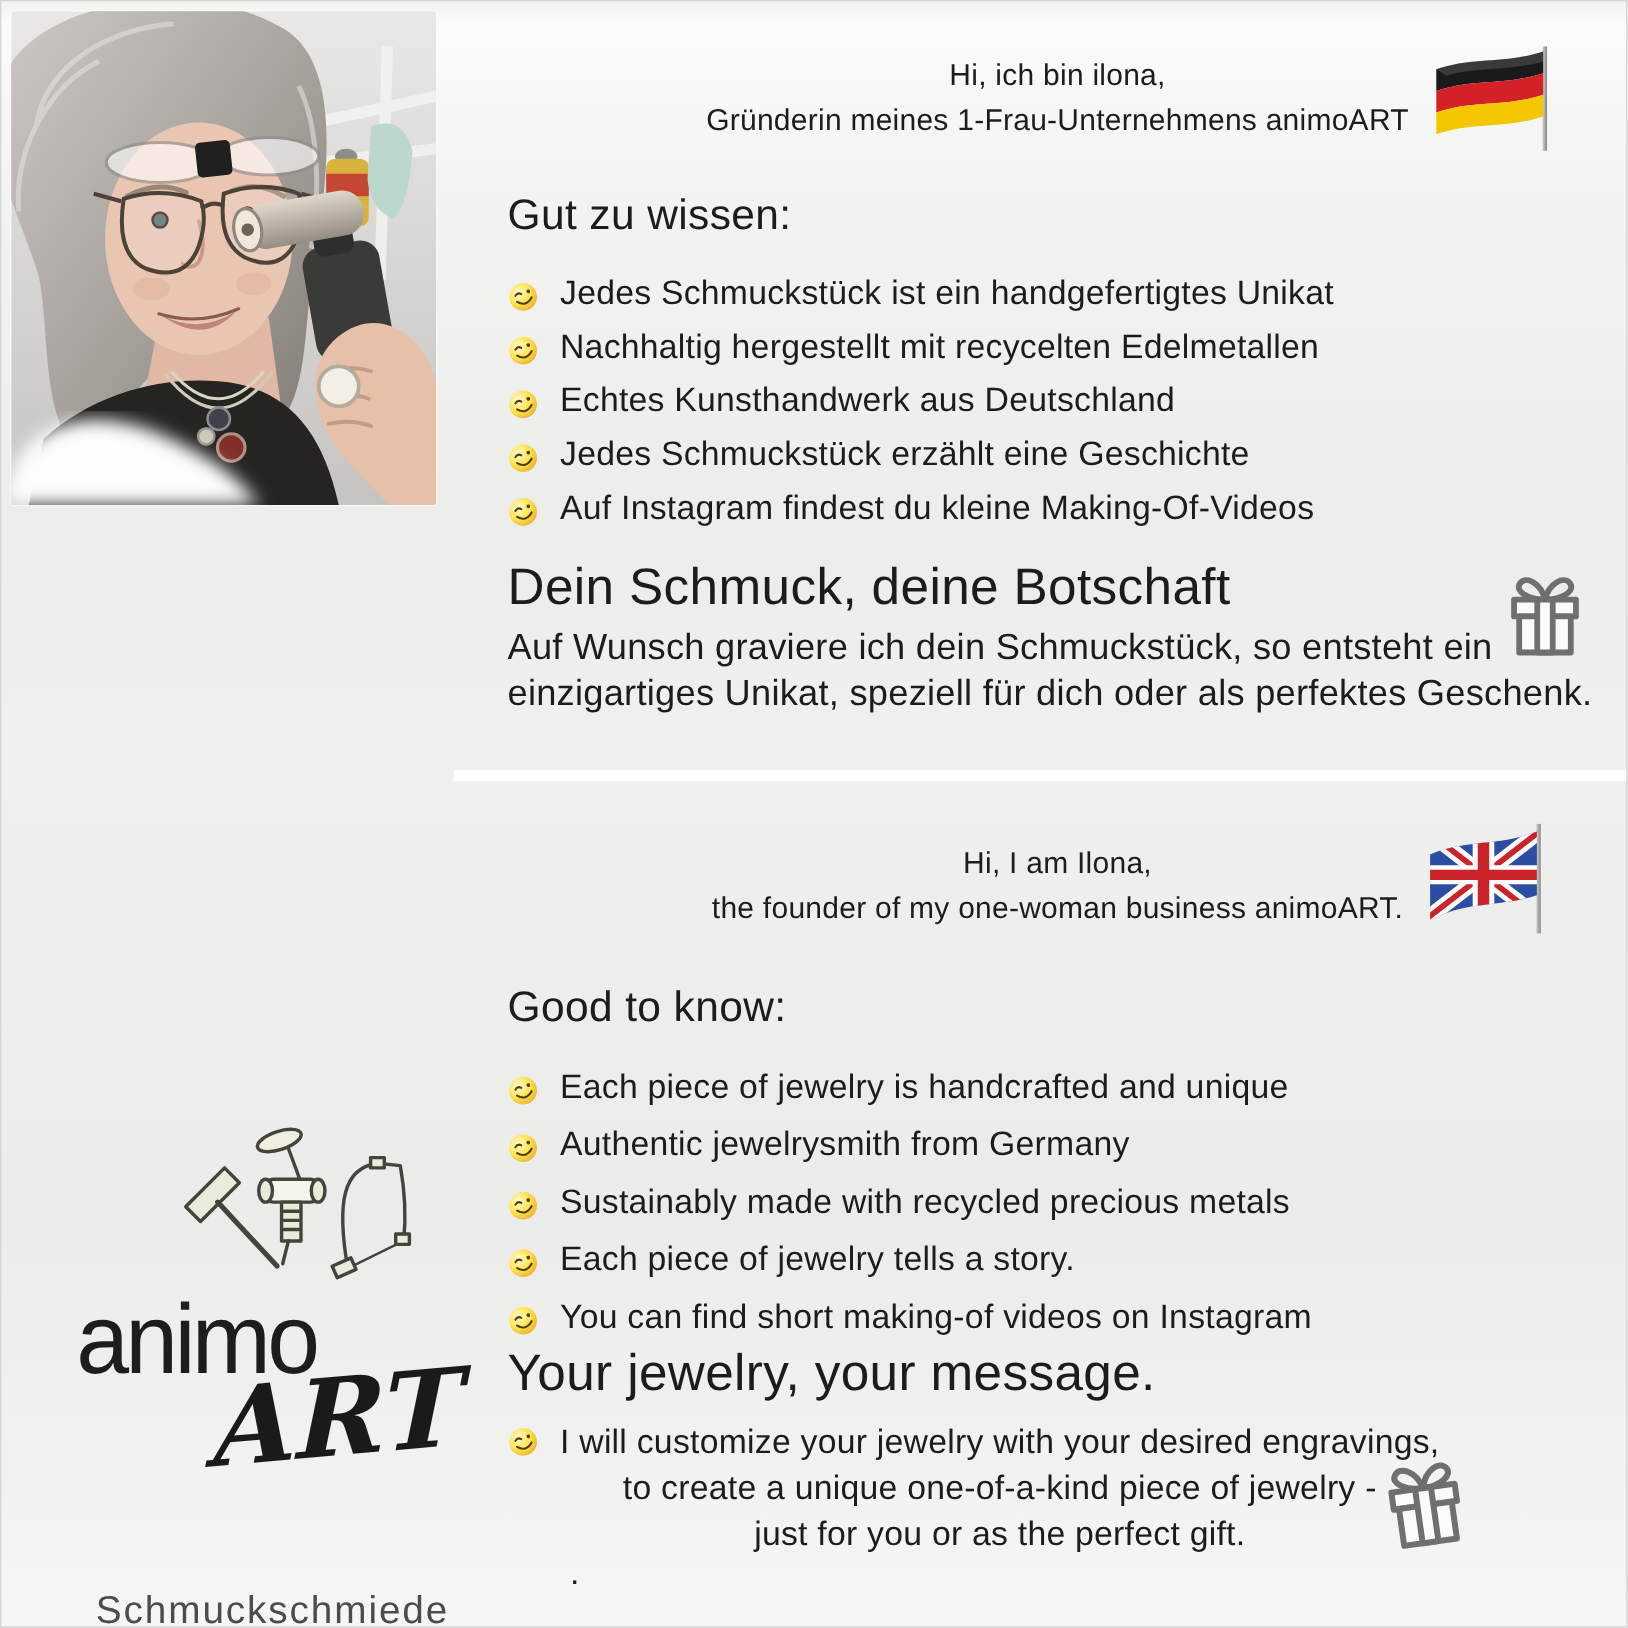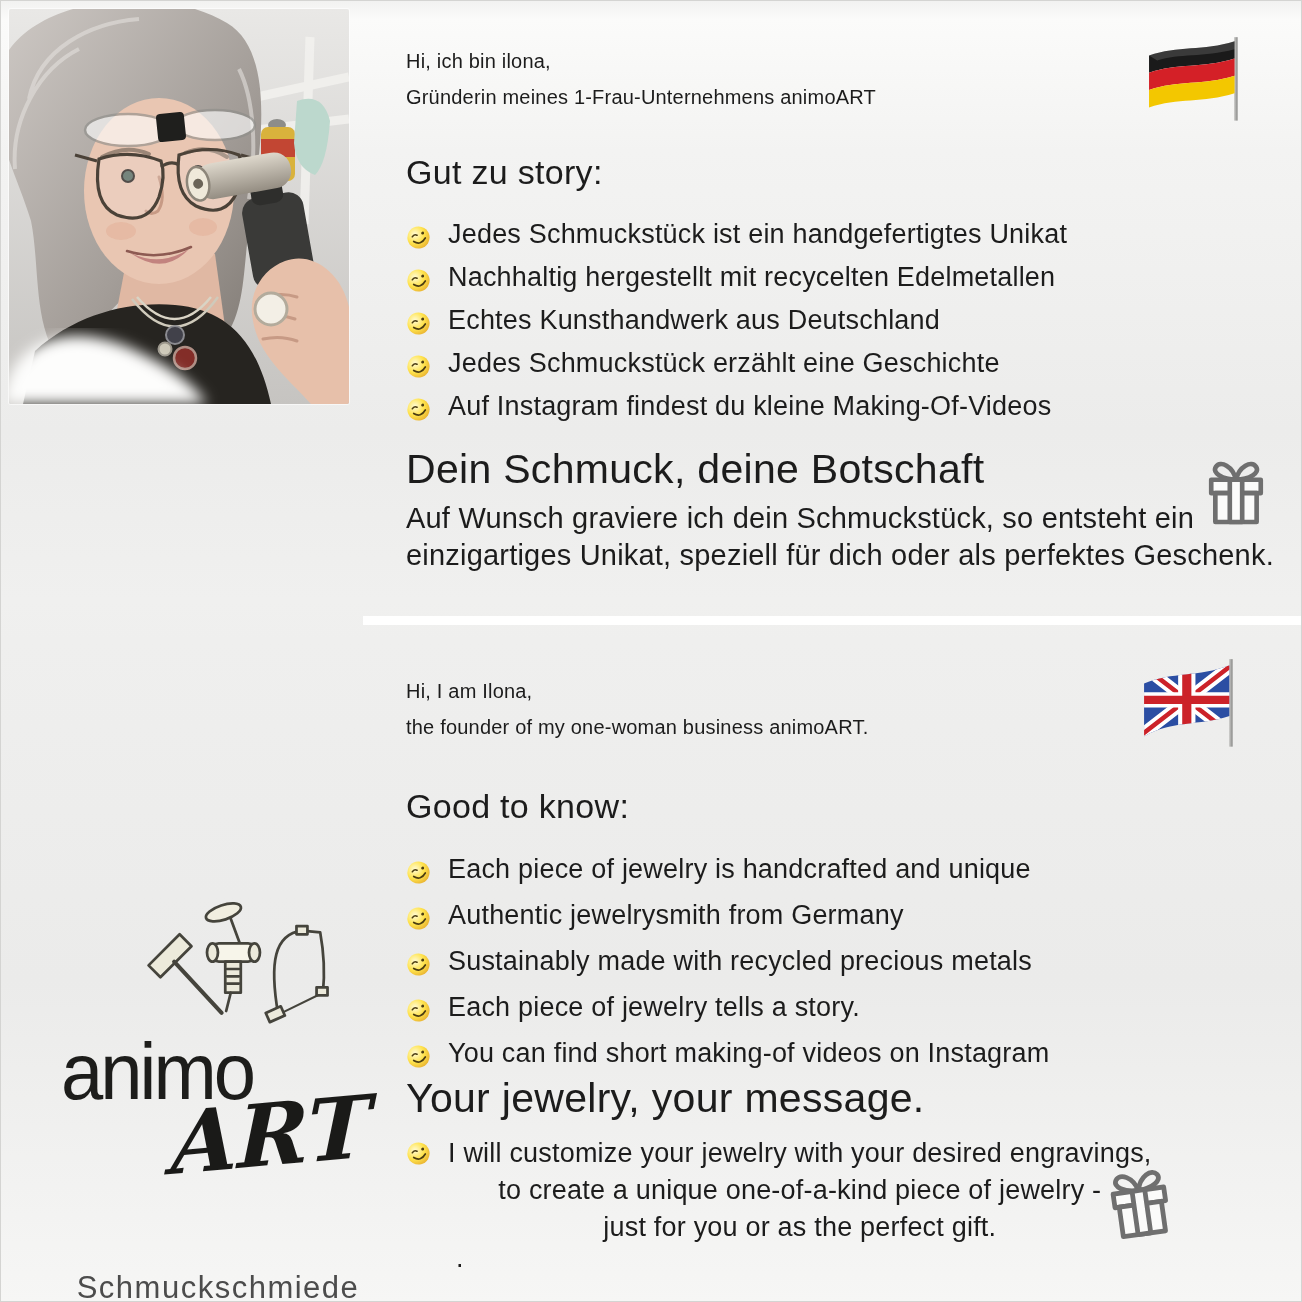--- a/index.html
+++ b/index.html
@@ -8,21 +8,21 @@
     border:1px solid #d4d4d2;
     background:linear-gradient(180deg,#f2f2f1 0px,#fbfbfa 18px,#f3f3f2 150px,#ececeb 430px,#f0f0ef 600px,#efefee 640px,#ebebea 980px,#f6f6f5 1302px);
     font-family:"Liberation Sans",sans-serif;color:#1c1c1c;
   }
   .photo{position:absolute;left:8px;top:8px;width:340px;height:395px;border-radius:2px;overflow:hidden;box-shadow:0 0 0 1px rgba(255,255,255,.6);}
   .photo svg{display:block;width:100%;height:100%;}
   .divider{position:absolute;left:362px;top:615px;right:0;height:9px;background:#ffffff;}
   .section{position:absolute;left:405px;width:880px;}
   .sec-de{top:42px;}
   .sec-en{top:672px;}
-  .intro{font-size:20px;line-height:36px;letter-spacing:.2px;}
+  .intro{font-size:24px;line-height:36px;letter-spacing:.2px;text-align:center;}
   .heading{font-size:34px;line-height:42px;margin:36px 0 0;font-weight:400;letter-spacing:.3px;}
   .sec-en .heading{margin-top:40px;}
   .subheading{font-size:41px;line-height:42px;margin:26px 0 0;font-weight:400;letter-spacing:.3px;}
   .sec-en .subheading{margin-top:8px;}
   ul.bullets{list-style:none;margin:14px 0 0;padding:0;}
   .sec-en ul.bullets{margin-top:12px;}
   ul.bullets li{display:flex;align-items:flex-end;height:43px;}
   .sec-en ul.bullets li{height:46px;}
   .smiley{width:25px;height:25px;flex:0 0 25px;margin-right:17px;}
   .btxt{font-size:27px;letter-spacing:.2px;}
@@ -148,21 +148,21 @@
       <circle cx="262" cy="300" r="16" fill="#f3efe6" stroke="#b3ab9c" stroke-width="3"></circle>
       <path d="M-6,395 C-2,330 62,308 132,344 C172,364 188,380 198,395 Z" fill="#fdfdfc" filter="url(#soft)"></path>
     </svg>
   </div>
 
   <div class="divider"></div>
 
   <div class="section sec-de">
     <div class="intro">Hi, ich bin ilona,</div>
     <div class="intro">Gründerin meines 1-Frau-Unternehmens animoART</div>
-    <h2 class="heading">Gut zu story:</h2>
+    <h2 class="heading">Gut zu wissen:</h2>
     <ul class="bullets">
       <li>
           <svg class="smiley">
             <use href="#smiley"></use>
           </svg>
           <span class="btxt">Jedes Schmuckstück ist ein handgefertigtes Unikat</span>
         </li>
       <li>
           <svg class="smiley">
             <use href="#smiley"></use>

